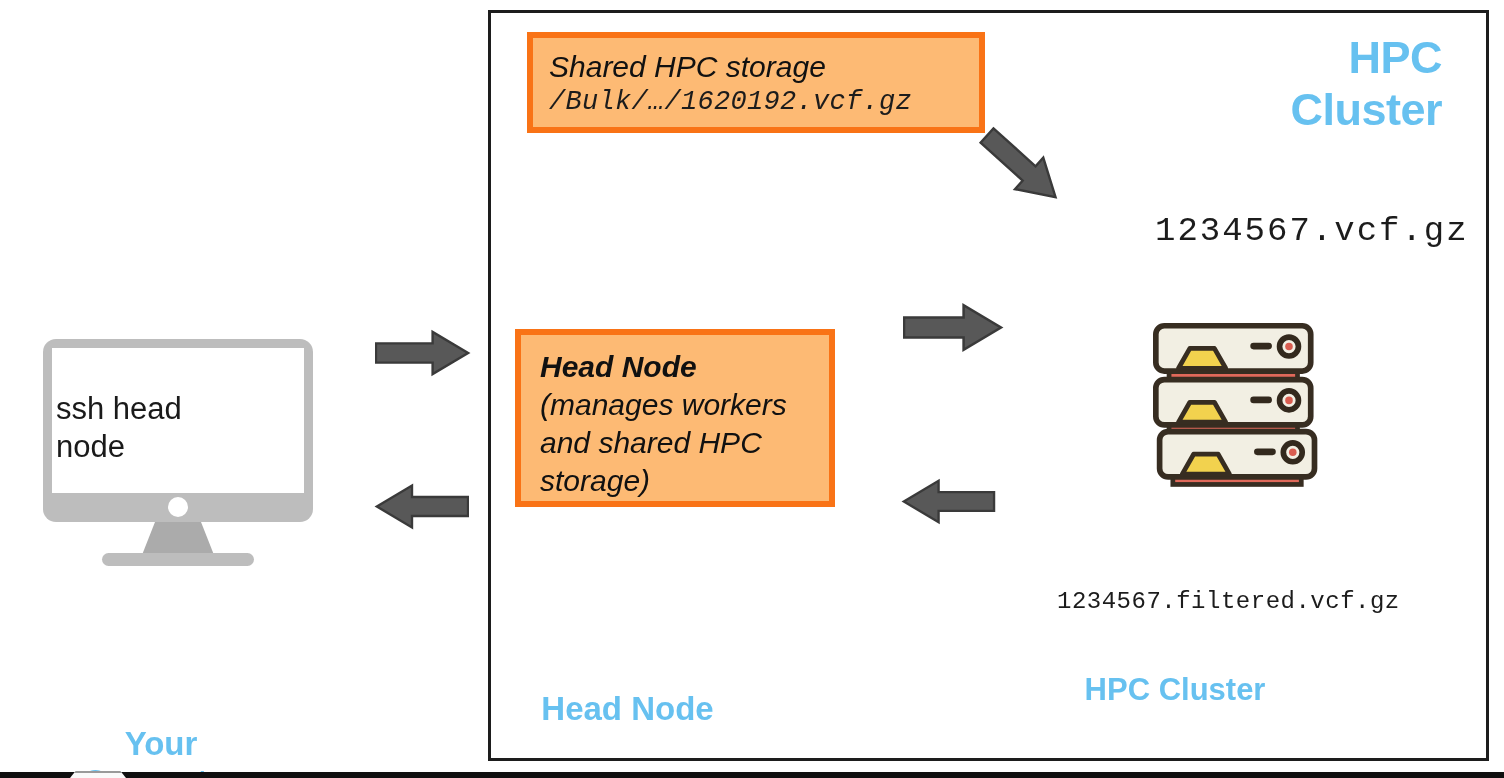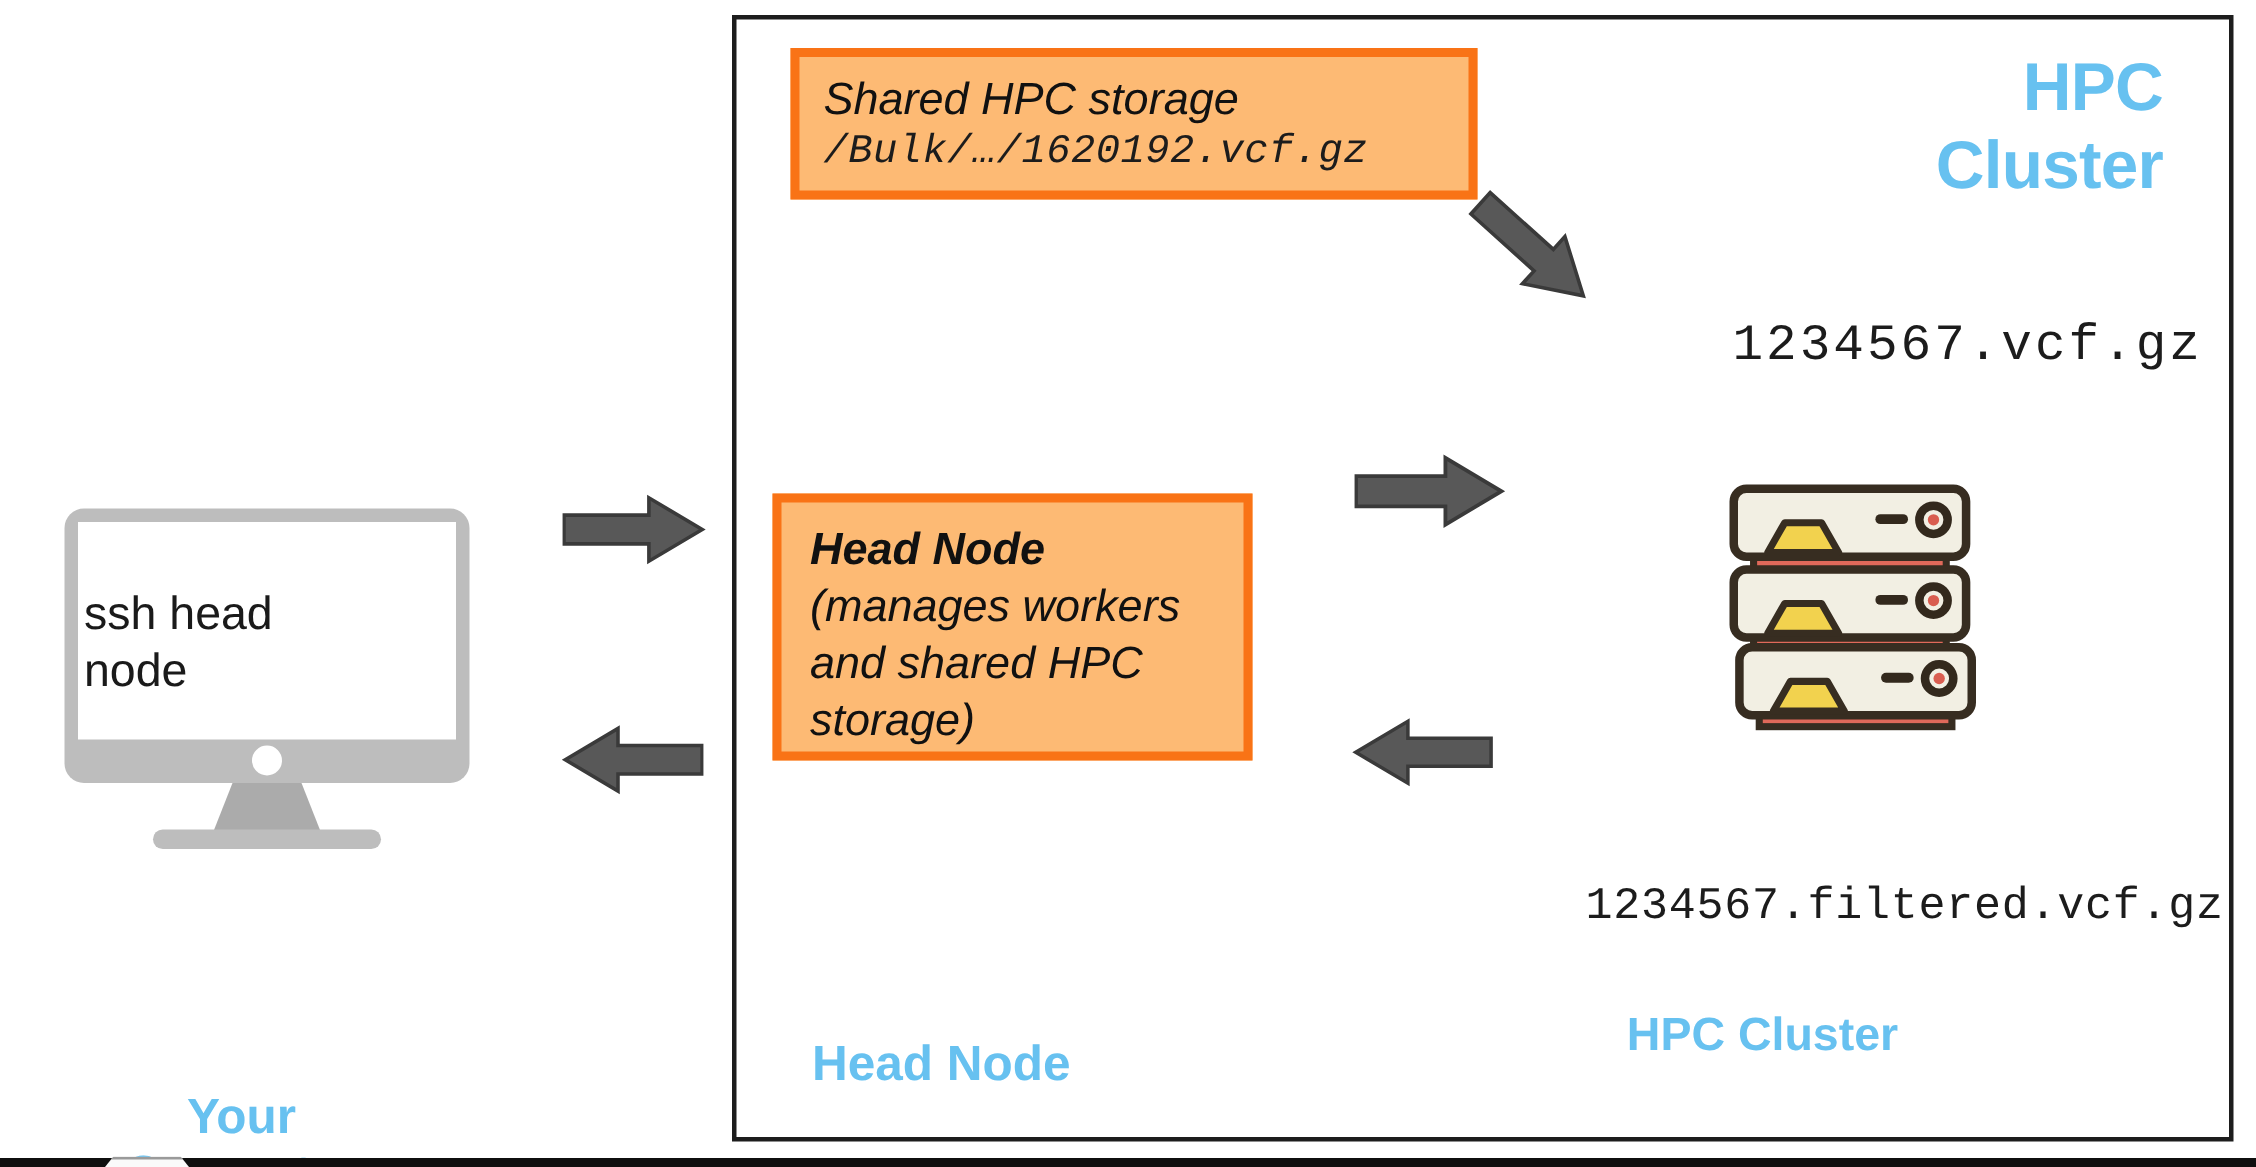--- a/index.html
+++ b/index.html
@@ -23,21 +23,21 @@
   #storage-box{left:527px;top:32px;width:458px;height:101px;padding:11px 0 0 16px;}
   #storage-title{font-size:30px;color:#111;display:block;line-height:36px;}
   #storage-path{font-family:"Liberation Mono",monospace;font-size:27px;color:#1c1c1c;display:block;line-height:34px;letter-spacing:0.3px;}
   #head-box{left:515px;top:329px;width:320px;height:178px;padding:13px 8px 0 19px;font-size:30px;line-height:38px;color:#111;}
   #head-box-title{font-weight:bold;display:block;}
   #head-box-body{display:block;}
 
   
   .mono-label{font-family:"Liberation Mono",monospace;color:#1c1c1c;white-space:nowrap;}
   #vcf-file-label{left:1118px;top:212px;font-size:34px;letter-spacing:2px;margin-left:37px;}
-  #filtered-file-label{left:1057px;top:588px;font-size:30px;letter-spacing:0.5px;}
+  #filtered-file-label{left:1057px;top:588px;font-size:24px;letter-spacing:0.5px;}
 
   
   #screen-text{left:56px;top:390px;width:160px;font-size:31px;line-height:38px;color:#1a1a1a;}
 
   
   #bottom-bar{left:0;top:772px;width:1504px;height:6px;background:#0f0f0f;}
   #bottom-bar-notch{left:70px;top:771px;width:56px;height:7px;background:#fafafa;border-top:2px solid #9a9a9a;box-sizing:border-box;clip-path:polygon(0 100%,10% 0,90% 0,100% 100%);}
 
   svg{display:block;}
 </style>

